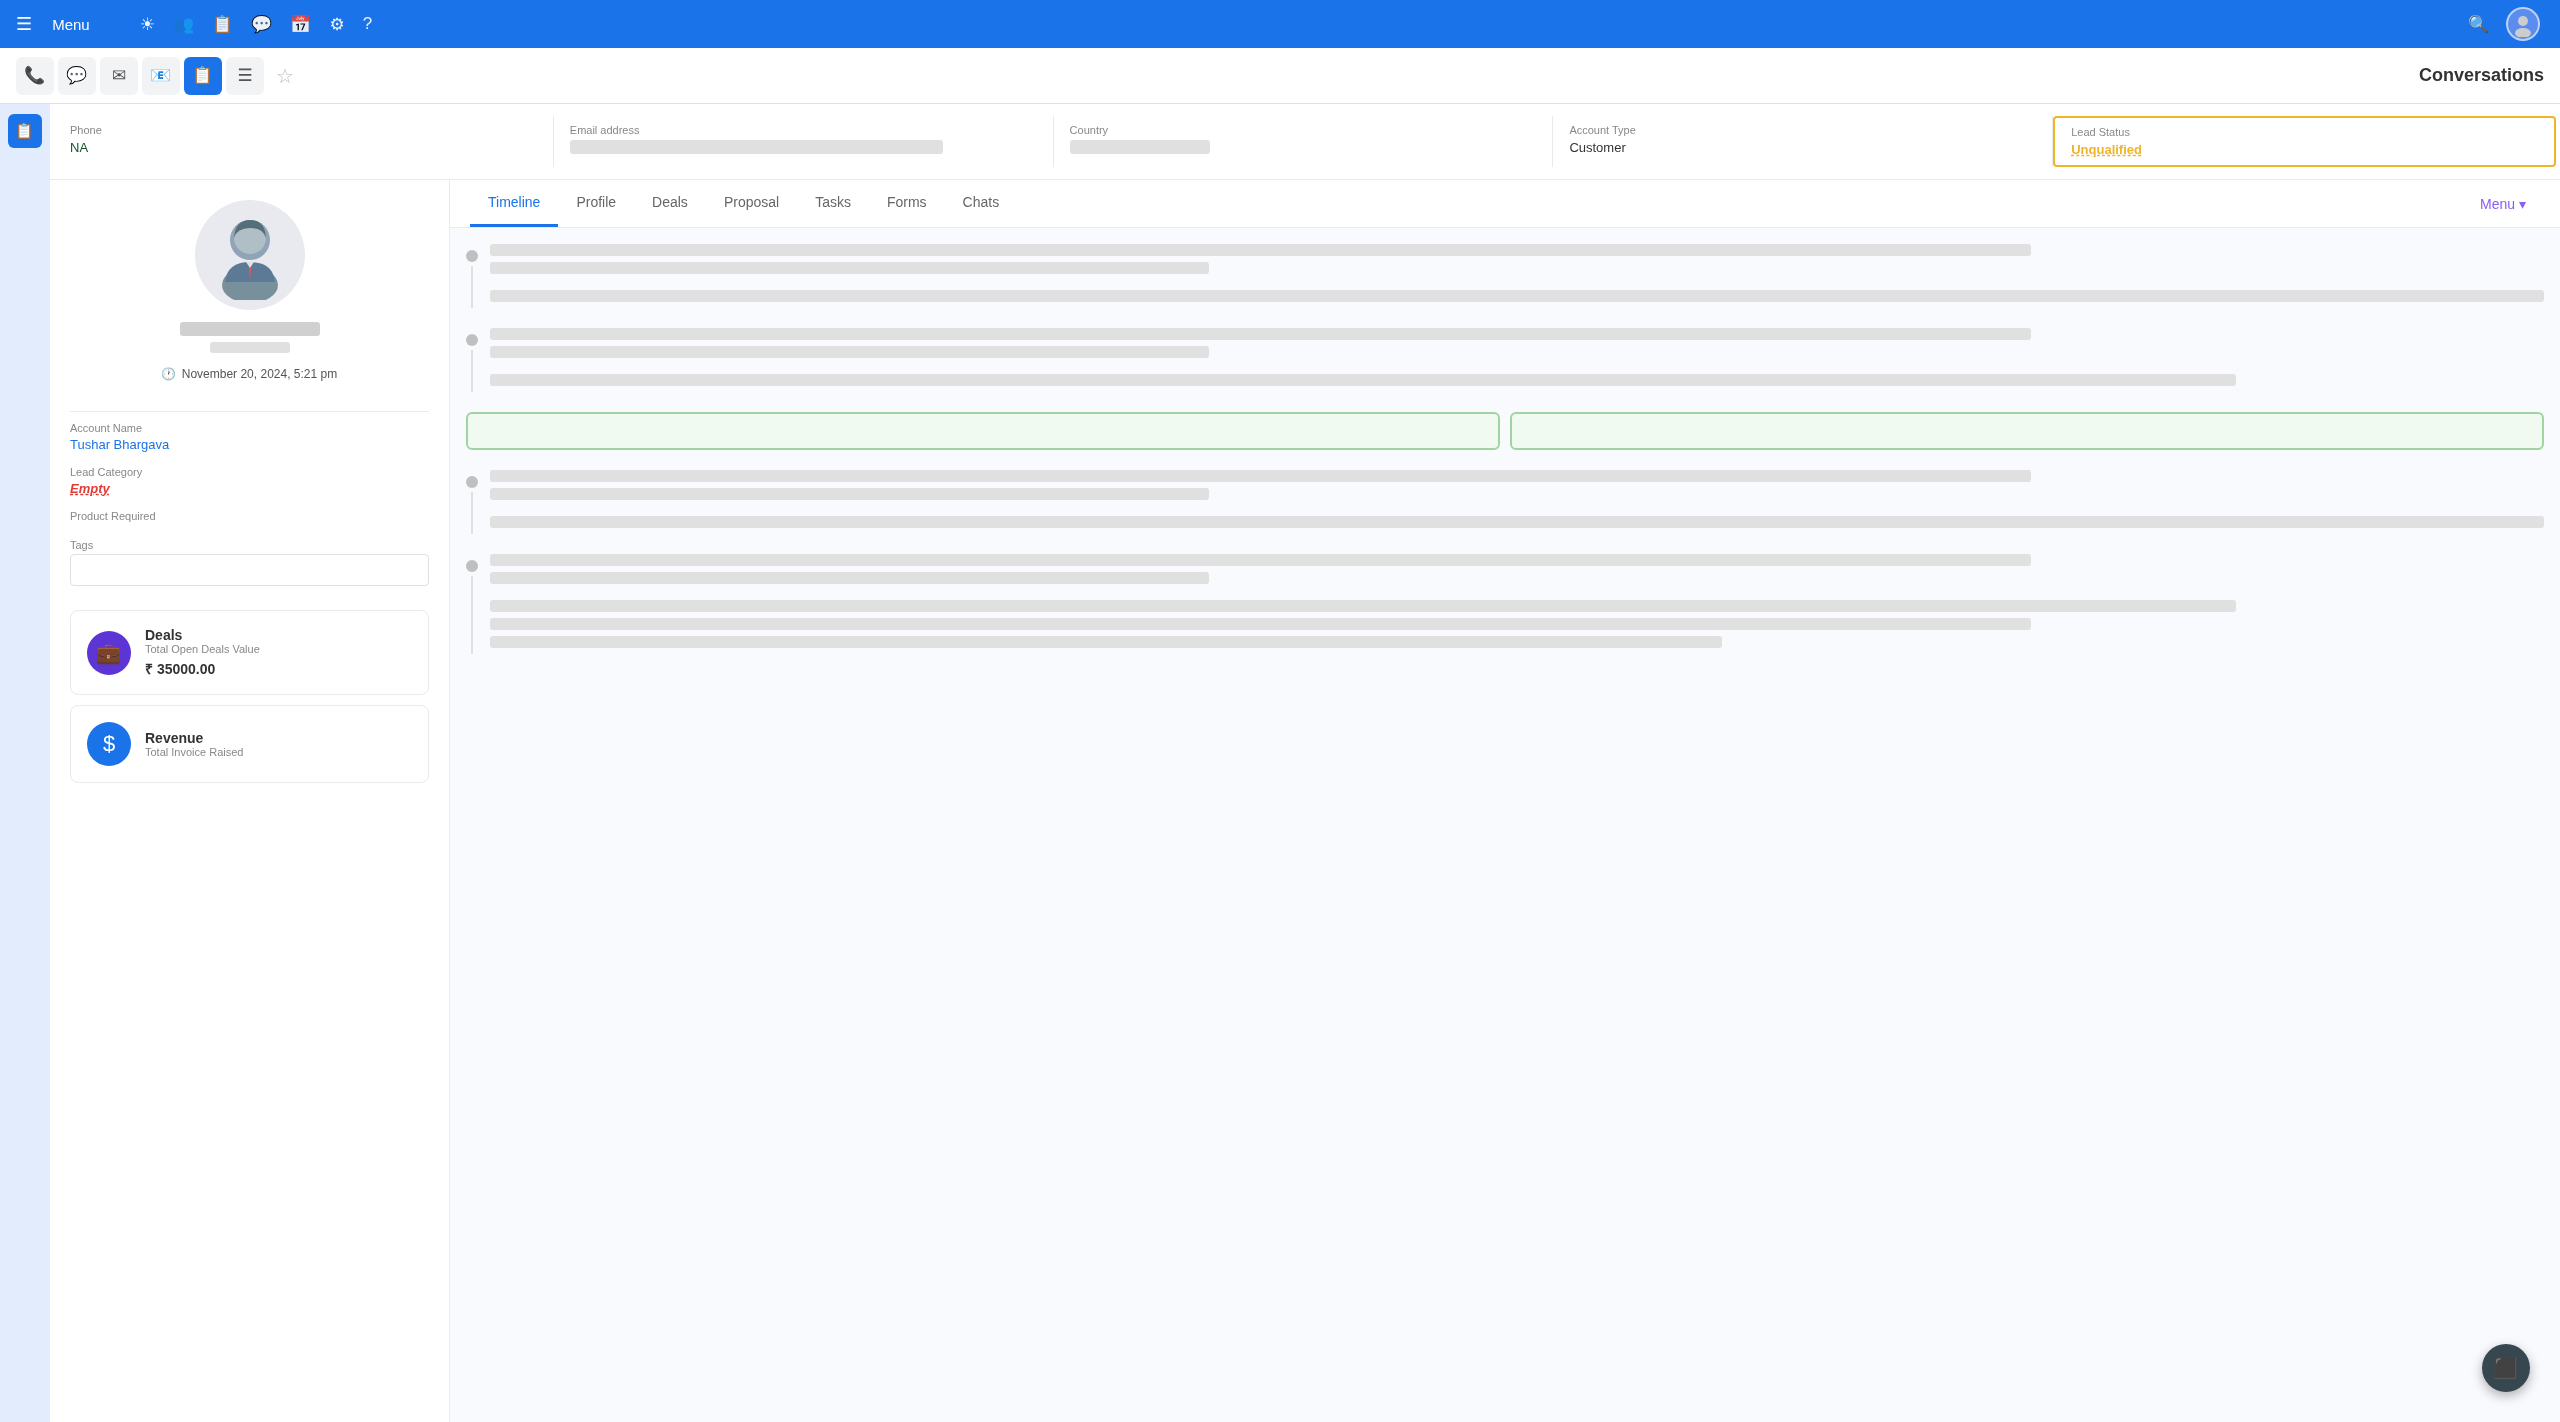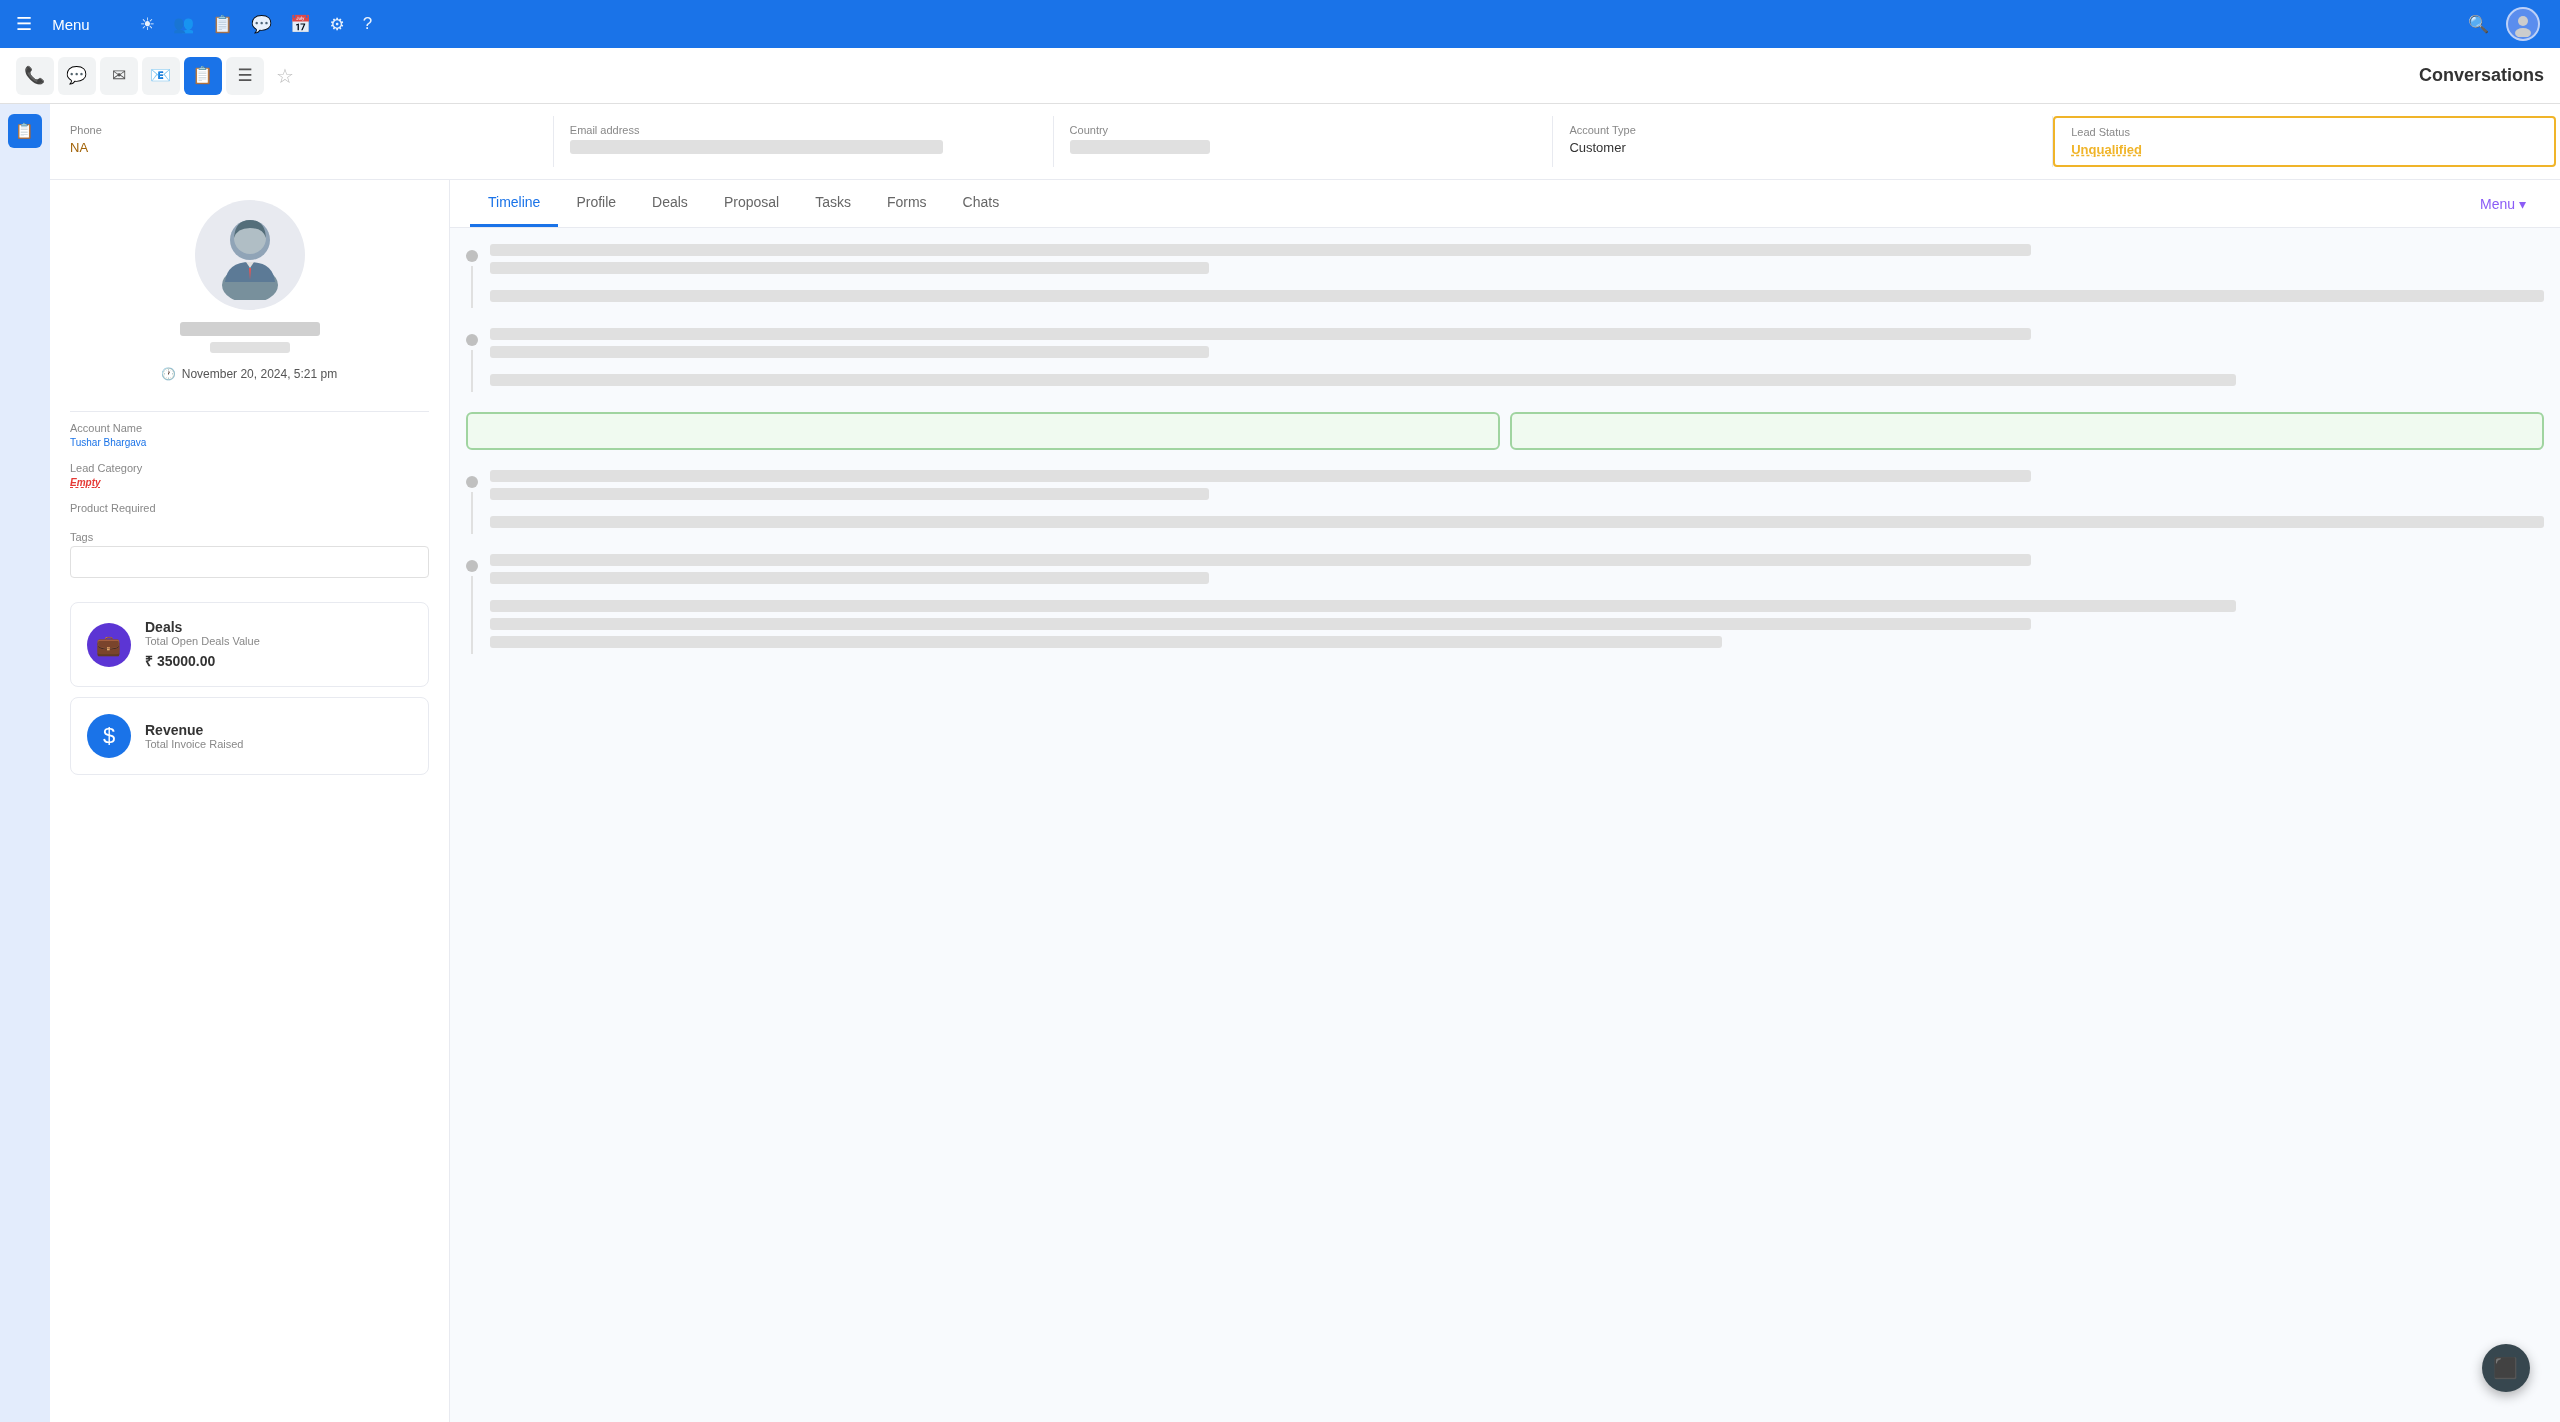--- a/index.html
+++ b/index.html
@@ -73,21 +73,21 @@
     }
     .info-field {
       flex: 1;
       padding: 8px 16px;
       border-right: 1px solid #e8eaf0;
     }
     .info-field:last-child { border-right: none; }
     .info-field.highlighted { border: 2px solid #f0b429; border-radius: 4px; }
     .info-label { font-size: 11px; color: #888; margin-bottom: 4px; }
     .info-value { font-size: 13px; color: #333; font-weight: 500; }
-    .info-value.blue { color: #a16207; }
+    .info-value.blue { color: #14532d; }
     .info-value.yellow { color: #f0b429; font-weight: 600; text-decoration: underline dashed; }
     .info-placeholder { height: 14px; background: #e0e0e0; border-radius: 3px; width: 80%; }
 
     
     .body-split { display: flex; flex: 1; overflow: hidden; }
 
     
     .left-panel {
       width: 400px; background: white; border-right: 1px solid #e8eaf0;
       overflow-y: auto; flex-shrink: 0;
@@ -97,21 +97,21 @@
       width: 110px; height: 110px; border-radius: 50%; overflow: hidden;
       margin-bottom: 12px; background: #e8eaf0;
       display: flex; align-items: center; justify-content: center;
     }
     .profile-name-placeholder { height: 14px; background: #d0d0d0; border-radius: 3px; width: 140px; margin-bottom: 6px; }
     .profile-sub-placeholder { height: 11px; background: #e0e0e0; border-radius: 3px; width: 80px; margin-bottom: 14px; }
     .profile-date { font-size: 12px; color: #555; display: flex; align-items: center; gap: 5px; margin-bottom: 20px; }
     .profile-divider { width: 100%; height: 1px; background: #e8eaf0; margin: 10px 0; }
     .profile-field { width: 100%; margin-bottom: 14px; }
     .profile-field-label { font-size: 11px; color: #888; margin-bottom: 3px; }
-    .profile-field-value { font-size: 10px; color: #333; font-weight: 500; }
+    .profile-field-value { font-size: 13px; color: #333; font-weight: 500; }
     .profile-field-value.blue { color: #1a73e8; cursor: pointer; }
     .profile-field-value.red { color: #e53935; font-style: italic; text-decoration: underline dashed; font-weight: 600; }
     .tags-input {
       width: 100%; height: 32px; border: 1px solid #e0e0e0; border-radius: 4px;
       padding: 4px 8px; font-size: 12px; outline: none;
     }
 
     
     .deals-card {
       width: 100%; border: 1px solid #e8eaf0; border-radius: 8px; padding: 16px;

